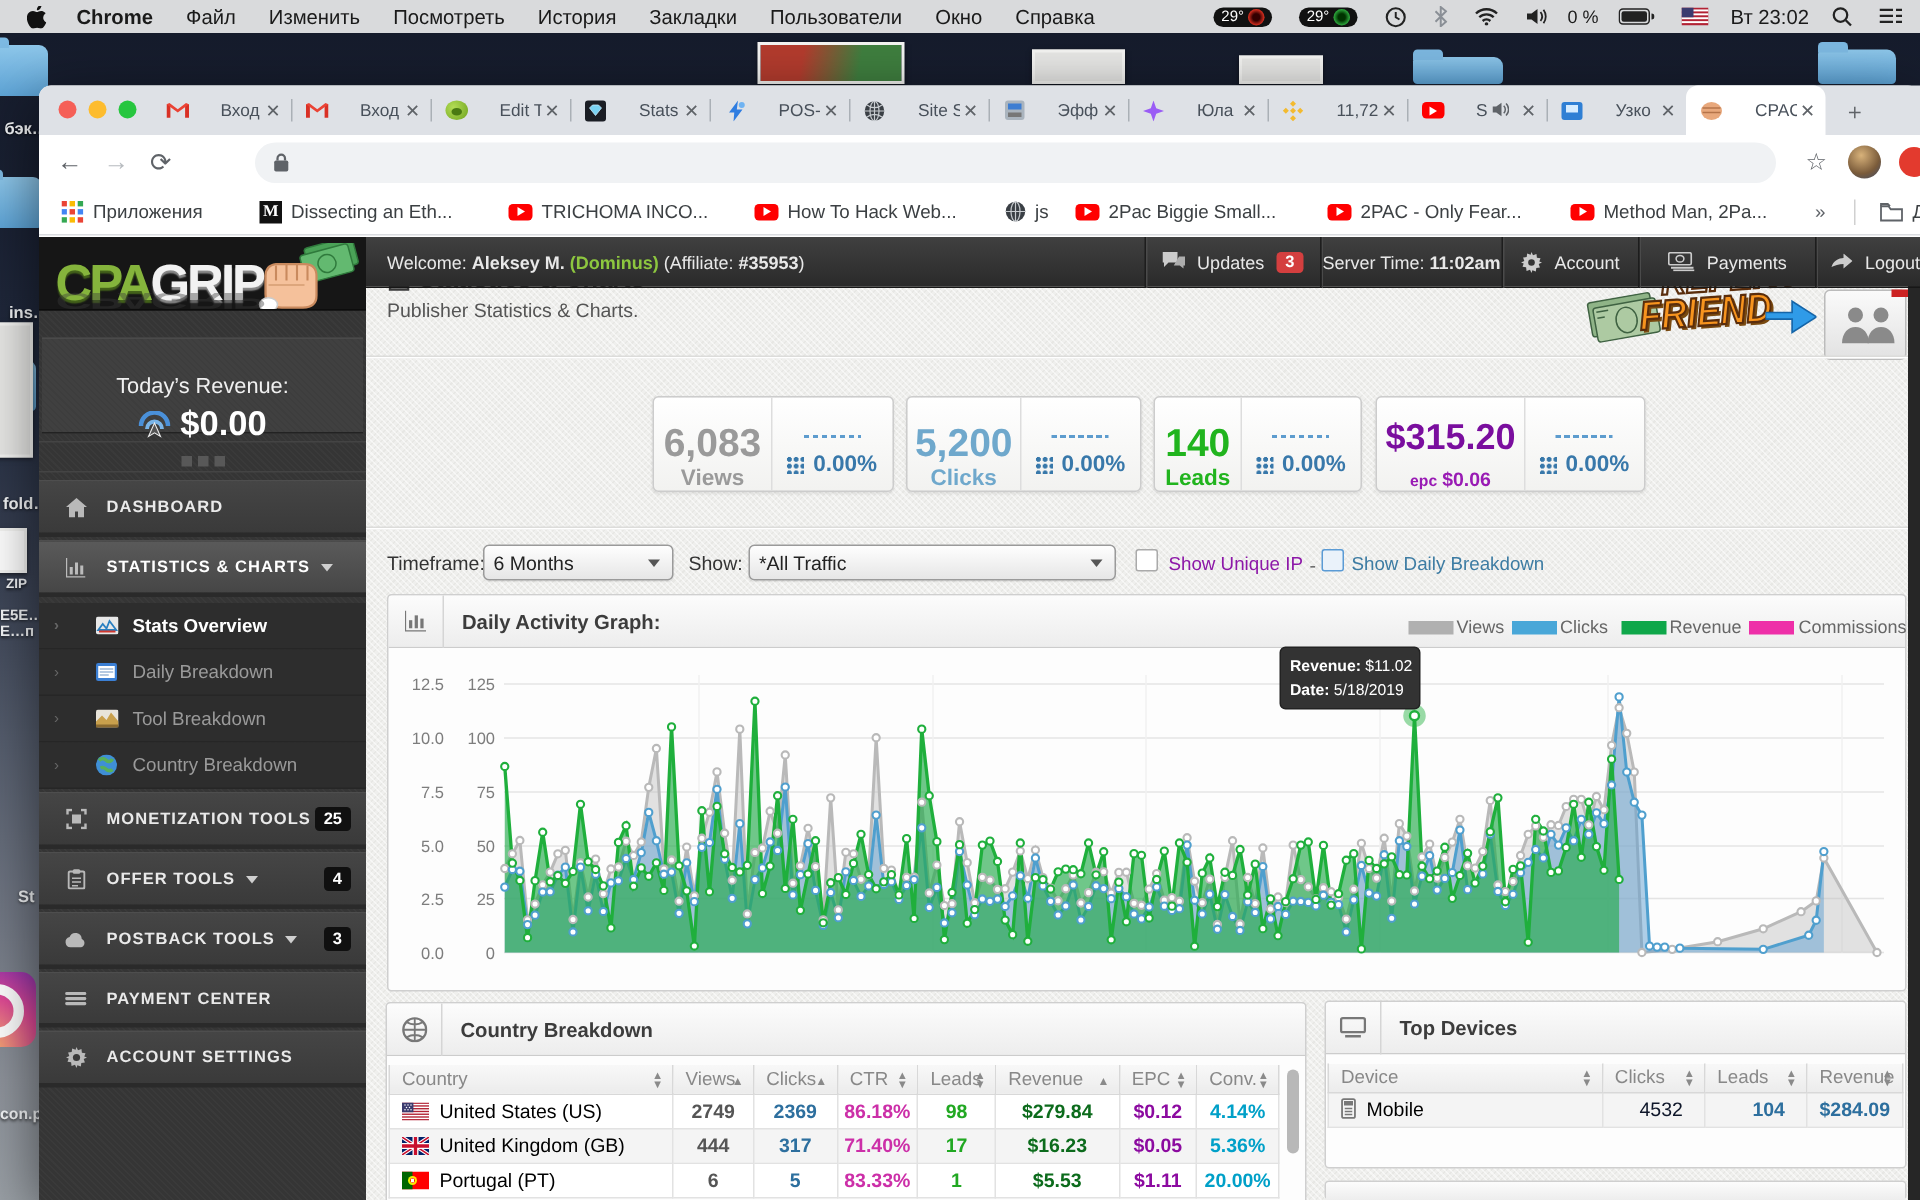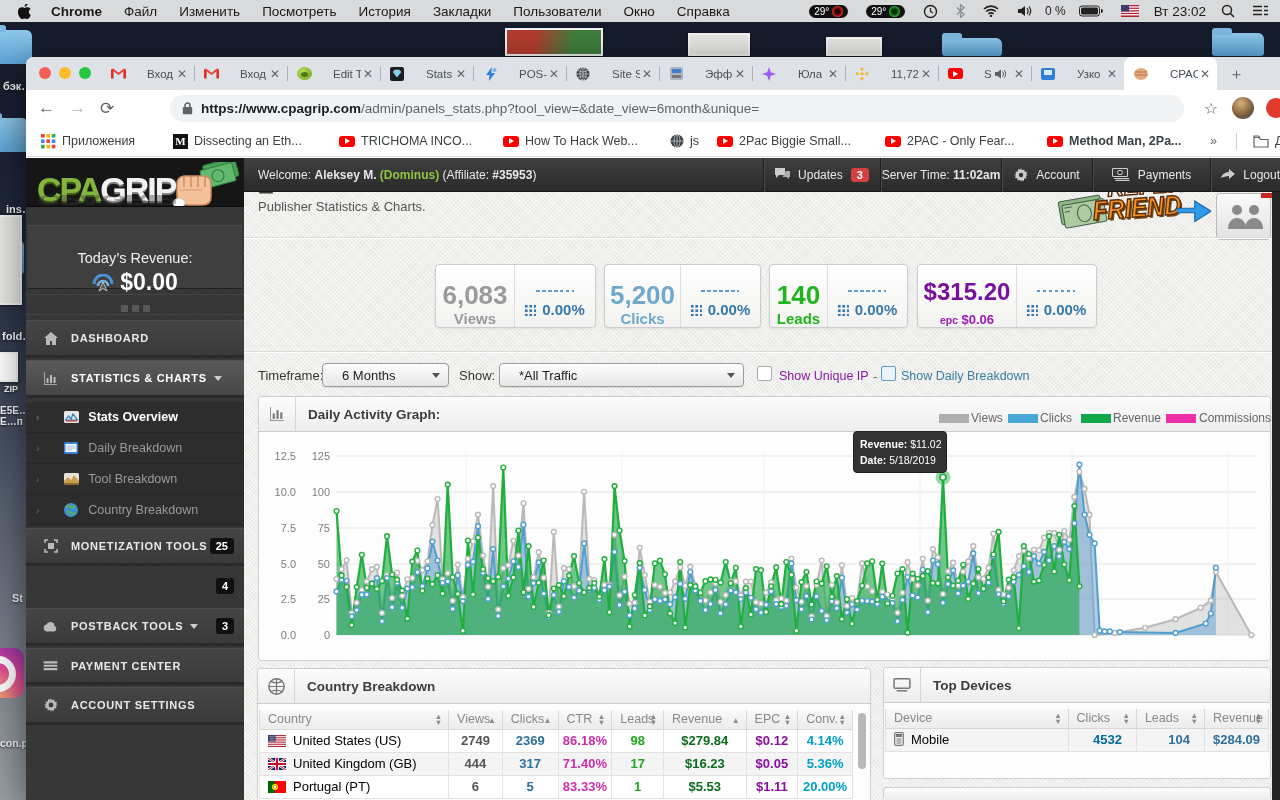--- a/index.html
+++ b/index.html
@@ -75,21 +75,21 @@
 .card{position:absolute;top:106px;height:64px;background:linear-gradient(180deg,#ffffff,#f2f2f0);border:1px solid #ccc;border-radius:4px;box-shadow:0 1px 2px rgba(0,0,0,.08)}
 .card .cell1{position:absolute;left:0;top:0;bottom:0;display:flex;flex-direction:column;align-items:center;justify-content:flex-end;border-right:1px solid #ddd}
 .card .num{font-size:26px;font-weight:bold;line-height:26px}
 .card .lab{font-size:15px;font-weight:bold;margin-top:2px}
 .card .cell2{position:absolute;right:0;top:0;bottom:0;display:flex;flex-direction:column;align-items:center;justify-content:center;padding-top:16px}
 .dashes{width:38px;height:2.5px;background:repeating-linear-gradient(90deg,#5d9cce 0 3.5px,rgba(0,0,0,0) 3.5px 6px)}
 .pct{color:#3878aa;font-size:15px;font-weight:bold;margin-top:9px;display:flex;align-items:center}
 .gridic{display:inline-block;margin-right:6px;width:12px;height:12px;background-image:radial-gradient(circle,#3878aa 1.6px,rgba(0,0,0,0) 1.8px);background-size:4.5px 4.5px;background-position:0 0}
 
 .flabel{position:absolute;font-size:13px;color:#333}
-.fsel{position:absolute;height:24px;background:linear-gradient(180deg,#fefefe,#e6e6e6);border:1px solid #9a9a9a;border-radius:4px;font-size:13px;color:#222;display:flex;align-items:center;padding-left:19px;box-shadow:0 1px 1px rgba(0,0,0,.08)}
+.fsel{position:absolute;height:24px;background:linear-gradient(180deg,#fefefe,#e6e6e6);border:1px solid #9a9a9a;border-radius:4px;font-size:13px;color:#222;display:flex;align-items:center;padding-left:6px;box-shadow:0 1px 1px rgba(0,0,0,.08)}
 .fsel .arr{position:absolute;right:8px;top:9px;border-left:4px solid transparent;border-right:4px solid transparent;border-top:5px solid #555}
 .chk{position:absolute;width:15px;height:15px;background:#fff;border:1px solid #aaa;border-radius:2px}
 
 #gpanel{left:14px;top:238px;width:1013px;height:265px}
 .leg{position:absolute;top:253px;font-size:12px;color:#666}
 .legchip{position:absolute;top:256px;width:30px;height:9px}
 #tooltip{position:absolute;left:609px;top:273px;width:94px;height:42px;background:#333;border:1px solid #222;border-radius:4px;color:#fff;font-size:10.5px;padding:4px 6px;z-index:5;line-height:16px;white-space:nowrap}
 
 table.grid{border-collapse:collapse;width:100%;font-size:13px}
 table.grid th{background:linear-gradient(180deg,#f8f8f8,#ececec);border:1px solid #d8d8d8;border-top:none;color:#888;font-weight:normal;height:19px;font-size:12.5px;text-align:left;padding-left:8px;position:relative}
@@ -351,21 +351,20 @@
 
 <div id="toolbar">
  <span class="navic" style="margin-left:12px">←</span>
  <span class="navic" style="color:#b8bcc0">→</span>
  <span class="navic">⟳</span>
  <div id="omni">
    <svg width="11" height="13" viewBox="0 0 11 13" style="margin:0 8px 0 12px">
           <rect x="0.8" y="5" width="9.4" height="7.3" rx="1.2" fill="#5f6368"></rect>
           <path d="M3 5V3.6a2.5 2.5 0 0 1 5 0V5" stroke="#5f6368" stroke-width="1.5" fill="none"></path>
         </svg>
-   <span><b>https://www.cpagrip.com</b>/admin/panels_stats.php?tool_view=&amp;date_view=6month&amp;unique=</span>
  </div>
  <span style="position:absolute;right:62px;color:#5f6368;font-size:16px">☆</span>
  <div style="position:absolute;right:26px;width:22px;height:22px;border-radius:50%;background:radial-gradient(circle at 40% 30%,#d8b27a,#7a5b3a 60%,#3a4a6a)"></div>
  <div style="position:absolute;right:-6px;width:20px;height:20px;border-radius:50%;background:#e33a2e"></div>
 </div>
 
 <div id="bmbar">
       <div class="bm" style="left:15px;"><span class="i">
           <svg width="15" height="15" viewBox="0 0 15 15">
             <rect x="0.0" y="0.0" width="3.6" height="3.6" fill="#ea4335"></rect>
@@ -394,21 +393,21 @@
             <path d="M.5 7h13M7 .5v13" stroke="#c8ccd0" stroke-width=".8" fill="none"></path>
             <ellipse cx="7" cy="7" rx="3" ry="6.5" fill="none" stroke="#c8ccd0" stroke-width=".8"></ellipse>
           </svg>
         </span>js</div>
       <div class="bm" style="left:691px;"><span class="i">
           <div class="yt"></div>
         </span>2Pac Biggie Small...</div>
       <div class="bm" style="left:859px;"><span class="i">
           <div class="yt"></div>
         </span>2PAC - Only Fear...</div>
-      <div class="bm" style="left:1021px;font-weight:bold;"><span class="i">
+      <div class="bm" style="left:1021px;"><span class="i">
           <div class="yt"></div>
         </span>Method Man, 2Pa...</div>
       <div class="bm" style="left:1184px;color:#5f6368">»</div>
       <div style="position:absolute;left:1210px;top:7px;width:1px;height:17px;background:#d0d0d0"></div>
       <div class="bm" style="left:1227px;"><span class="i">
           <svg width="16" height="13" viewBox="0 0 16 13">
             <path d="M1 2.5h5l1.5 2H15v7.5H1z" fill="none" stroke="#5f6368" stroke-width="1.2"></path>
             <path d="M1 2.5V1h4.5L7 2.5" fill="none" stroke="#5f6368" stroke-width="1.2"></path>
           </svg>
         </span>Другие закладк</div>
@@ -454,20 +453,27 @@
               <rect x="9.5" y="5" width="2" height="6" fill="#cfcfcf"></rect>
             </svg>
           </span>STATISTICS &amp; CHARTS<span class="caret"></span></div>
         <div class="smenu" style="top:370px;height:38px"><span class="mic">
             <svg width="14" height="14" viewBox="0 0 14 14">
               <path d="M1 4V1h3M10 1h3v3M13 10v3h-3M4 13H1v-3" stroke="#cfcfcf" stroke-width="1.6" fill="none"></path>
               <rect x="4" y="4" width="6" height="6" fill="#cfcfcf"></rect>
             </svg>
           </span>MONETIZATION TOOLS<span class="caret"></span></div>
         <span class="badge" style="top:380px">25</span>
+        <div class="smenu" style="top:410px;height:38px"><span class="mic">
+            <svg width="12" height="14" viewBox="0 0 12 14">
+              <rect x="0.7" y="2" width="10.6" height="11.3" rx="1" fill="none" stroke="#cfcfcf" stroke-width="1.4"></rect>
+              <rect x="3.5" y="0.5" width="5" height="3" rx="1" fill="#cfcfcf"></rect>
+              <path d="M3 6.5h6M3 9h6M3 11.5h4" stroke="#cfcfcf"></path>
+            </svg>
+          </span>OFFER TOOLS<span class="caret"></span></div>
         <span class="badge" style="top:420px">4</span>
         <div class="smenu" style="top:450px;height:38px"><span class="mic">
             <svg width="15" height="11" viewBox="0 0 15 11">
               <path d="M4 10.5a3.5 3.5 0 0 1-.6-6.9A4.2 4.2 0 0 1 11.5 5a2.9 2.9 0 0 1-.4 5.5z" fill="#cfcfcf"></path>
             </svg>
           </span>POSTBACK TOOLS<span class="caret"></span></div>
         <span class="badge" style="top:460px">3</span>
         <div class="smenu" style="top:490px;height:37px"><span class="mic">
             <svg width="16" height="12" viewBox="0 0 16 12">
               <rect x="0.5" y="1" width="15" height="2.2" rx="1" fill="#cfcfcf"></rect>
@@ -1262,21 +1268,21 @@
                   <th>Clicks<span class="sort">▲<br>▼</span></th>
                   <th>Leads<span class="sort">▲<br>▼</span></th>
                   <th>Revenue<span class="sort">▲<br>▼</span></th>
                 </tr>
                 <tr class="even">
                   <td><svg width="10" height="14" viewBox="0 0 10 14" style="vertical-align:-2px;margin-right:7px">
                       <rect x="0.7" y="0.7" width="8.6" height="12.6" rx="1.2" fill="none" stroke="#777" stroke-width="1.2"></rect>
                       <rect x="2" y="2" width="6" height="3" fill="#777"></rect>
                       <path d="M2.5 7h5M2.5 9h5M2.5 11h5" stroke="#777" stroke-width="1"></path>
                     </svg>Mobile</td>
-                  <td style="color:#0369a1;font-weight:bold;text-align:right;padding-right:14px">4532</td>
+                  <td style="color:#0f172a;font-weight:normal;text-align:right;padding-right:14px">4532</td>
                   <td style="color:#2d6f9e;font-weight:bold;text-align:right;padding-right:14px">104</td>
                   <td style="color:#2d6f9e;font-weight:bold;text-align:right;padding-right:8px">$284.09</td>
                 </tr>
               </tbody>
             </table>
           </div>
         </div>
         <div class="panel" style="left:639px;top:629px;width:388px;height:13px">
           <div class="phead" style="height:13px"></div>
         </div>

